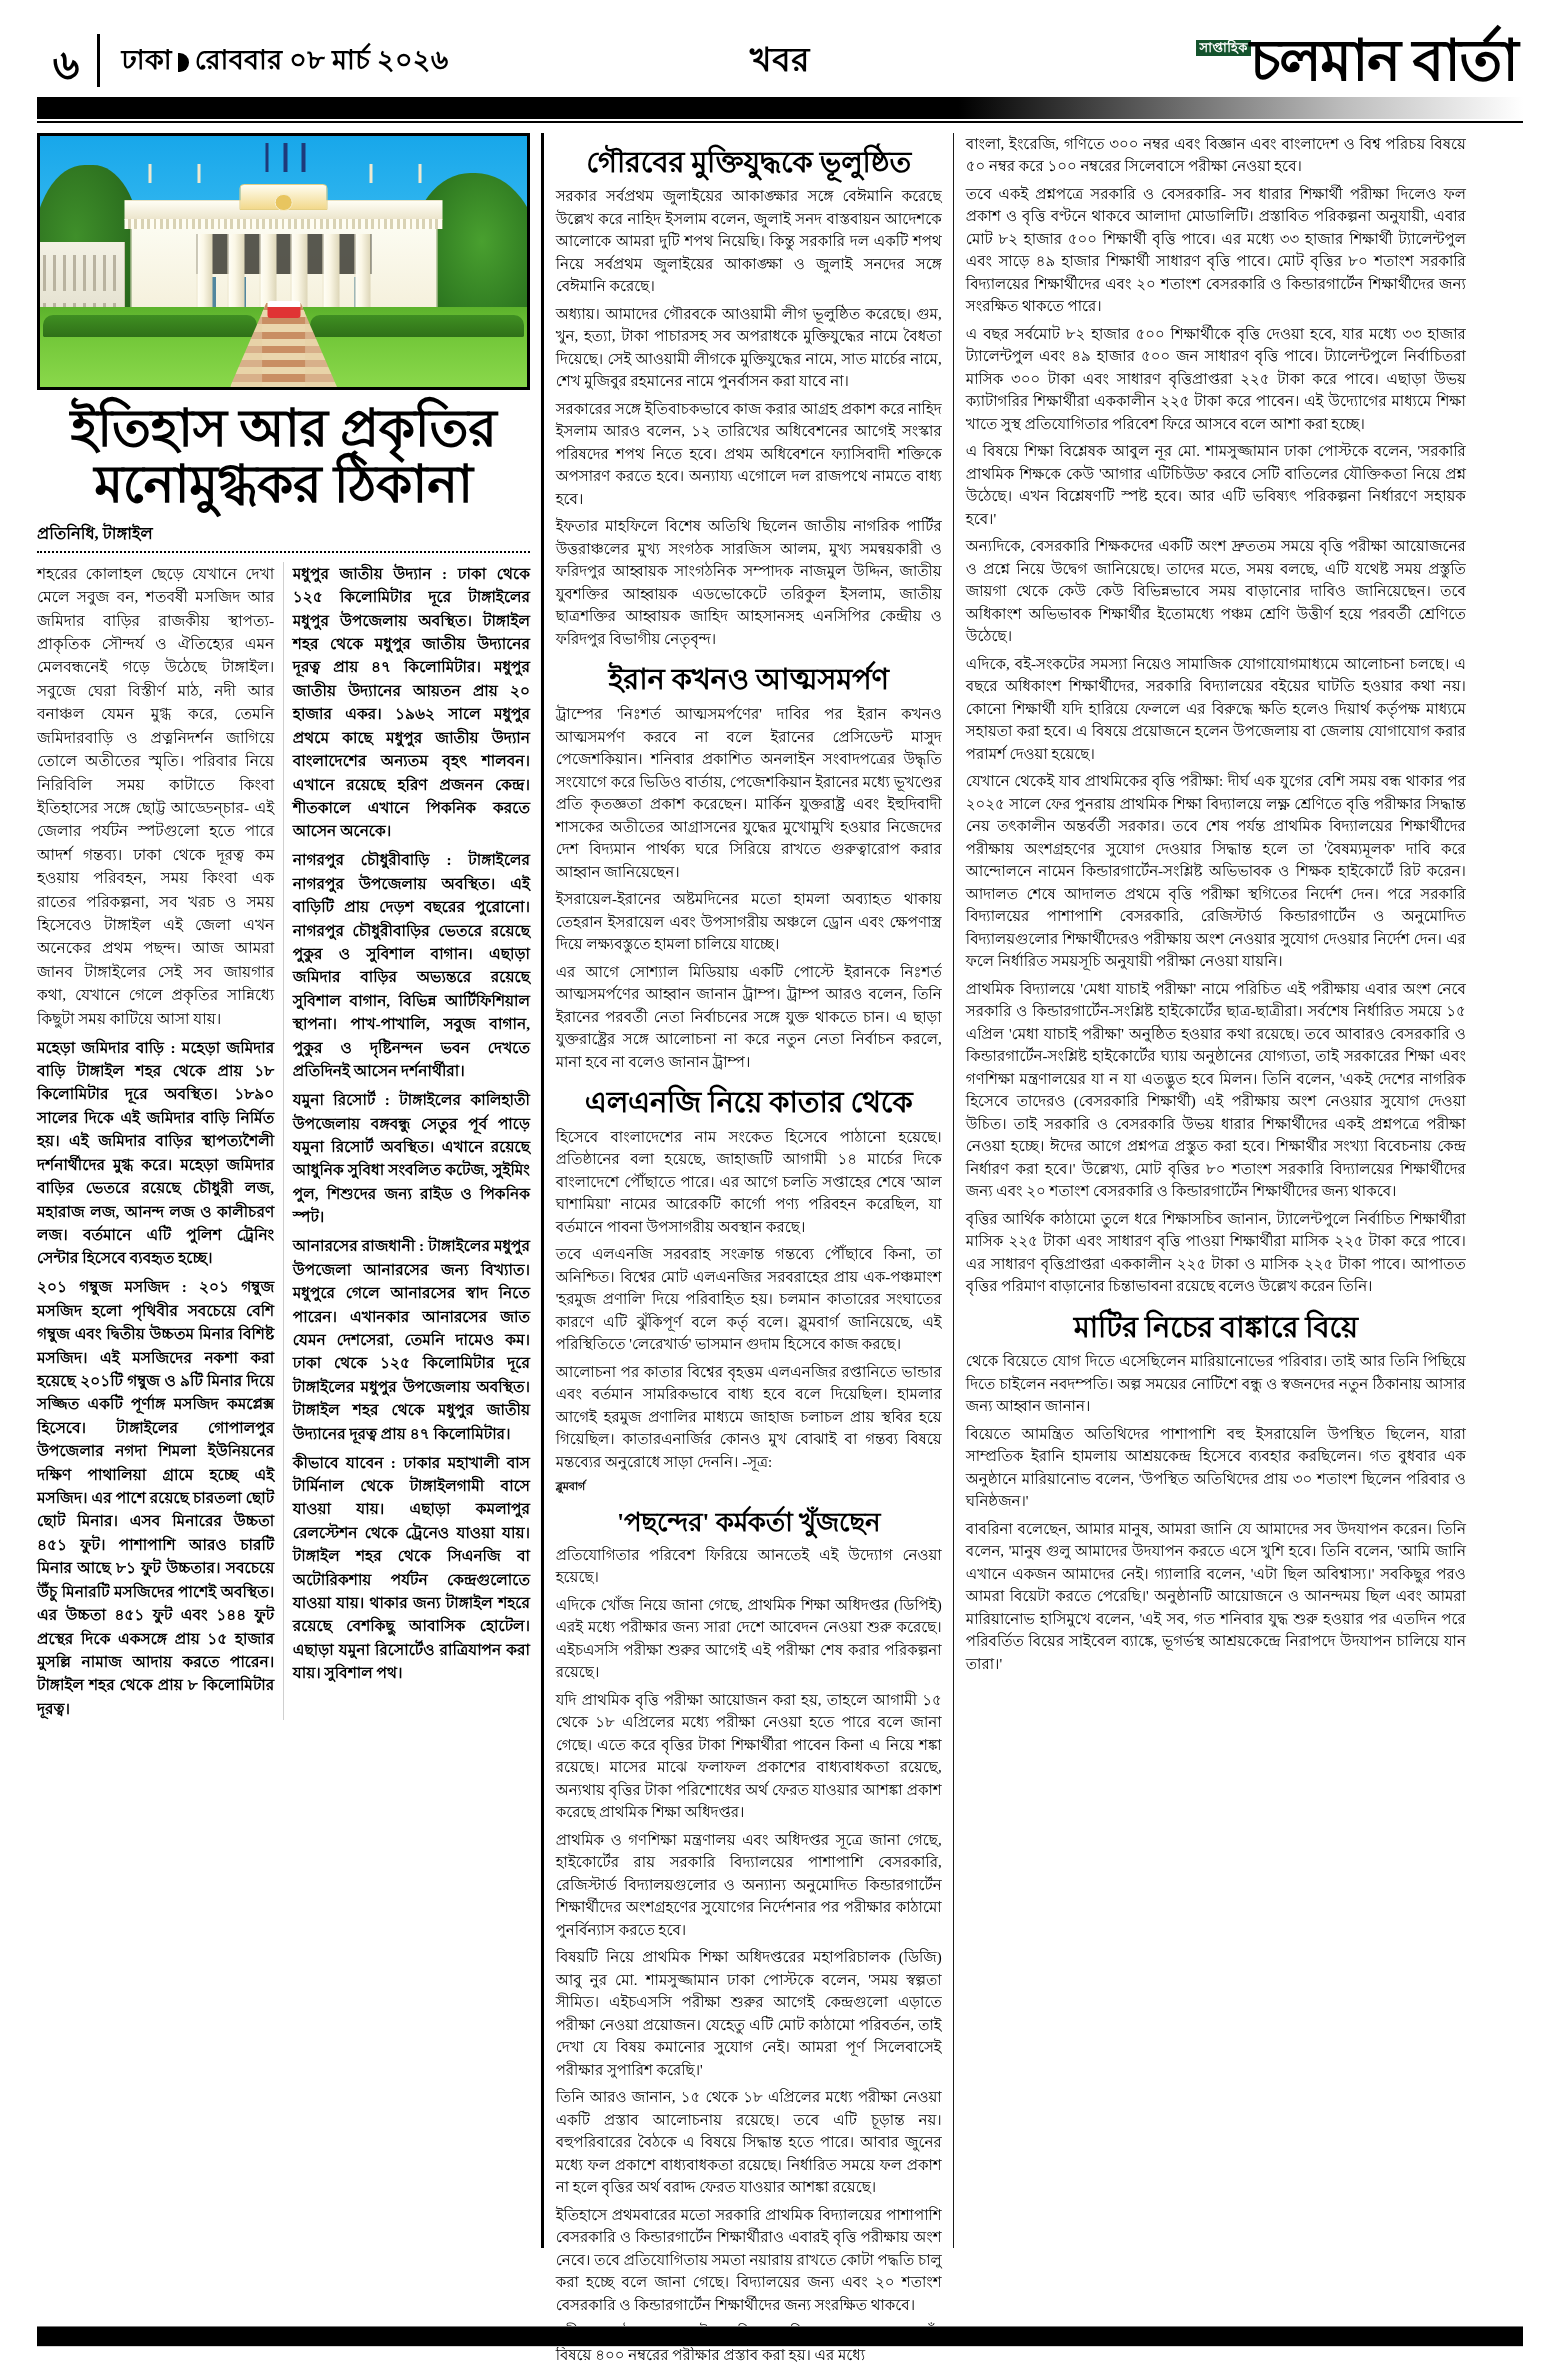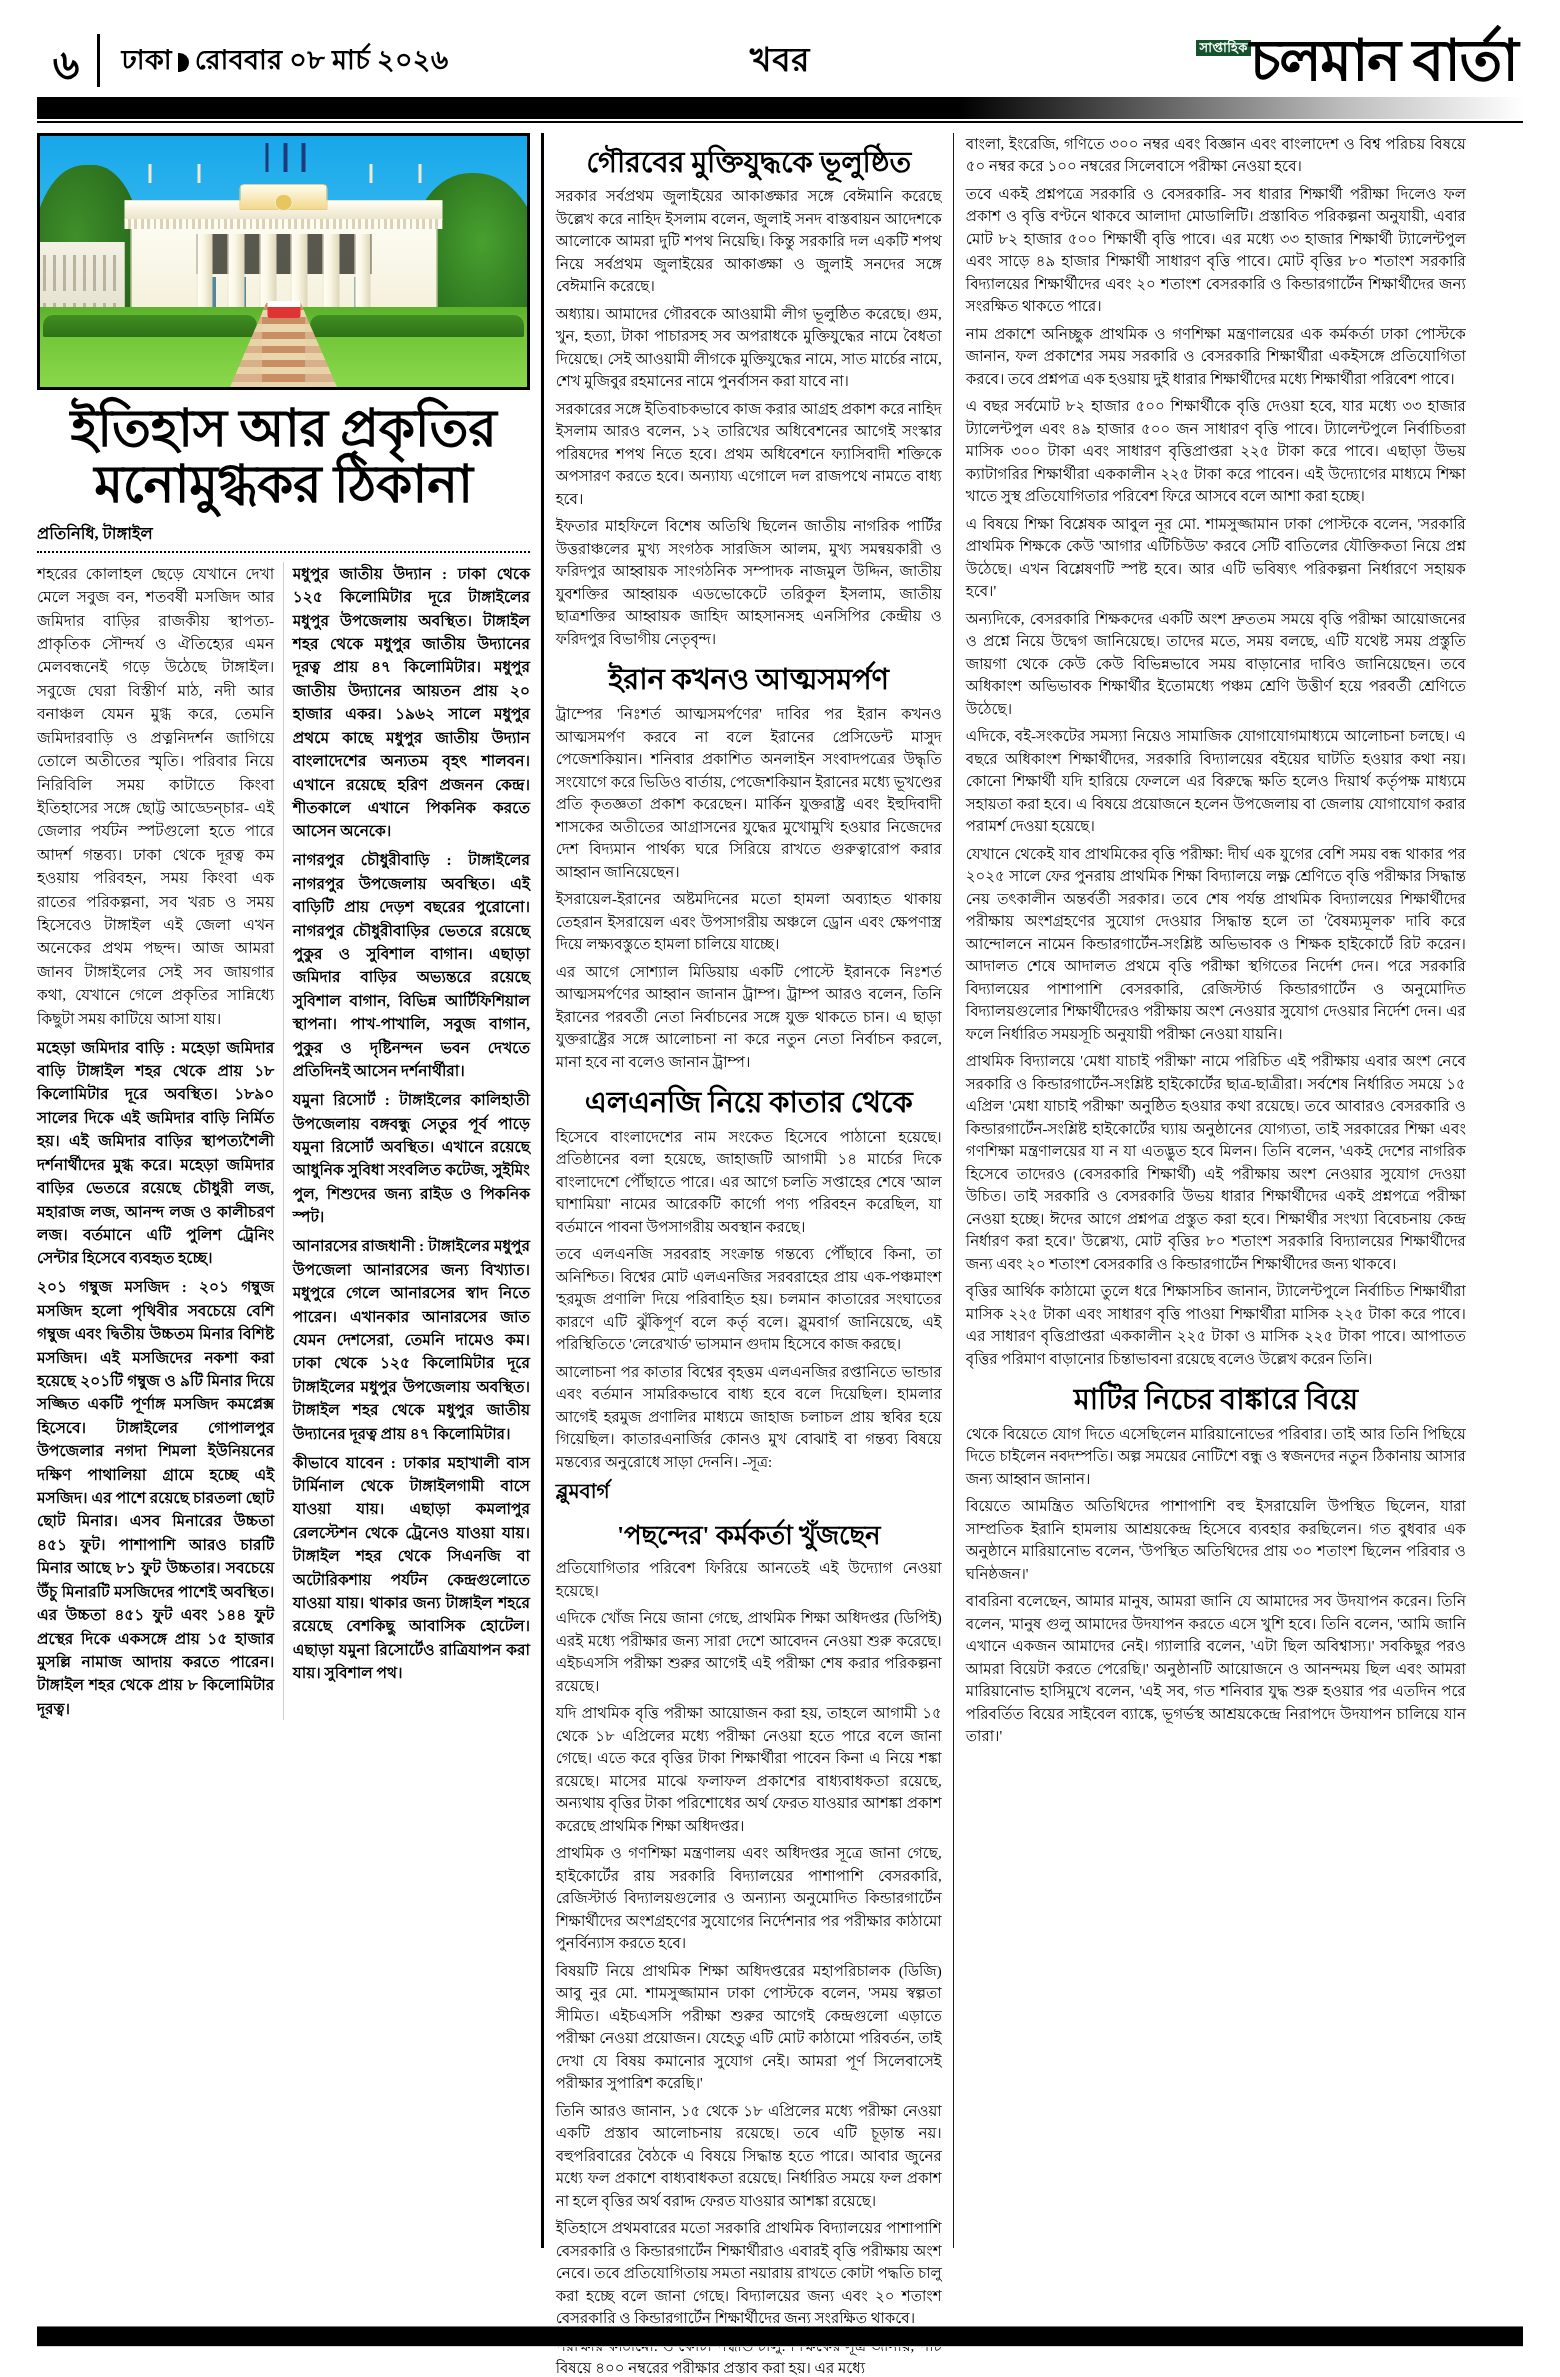--- a/index.html
+++ b/index.html
@@ -280,21 +280,21 @@
     margin:13px 0 7.1px;
     letter-spacing:-0.2px;
   }
   .art-head.small{font-size:26px;}
   .art-body{
     font-size:15px;
     line-height:1.5;
     text-align:justify;
   }
   .art-body p{margin:0 0 5px;}
-  .agency{font-size:20px;font-weight:700;margin:7.1px 0 0;font-family:Liberation Mono, monospace;}
+  .agency{font-size:11px;font-weight:700;margin:7.1px 0 0;}
 
   .right .art-body,.right .art-body p{font-size:15px;line-height:1.5;}
 
   
   .foot-bar{
     position:absolute;
     left:37px;right:37px;
     bottom:30px;
     height:18.6px;
     background:#000;
@@ -424,21 +424,20 @@
         <p>পরীক্ষার কাঠামো: ও কোটা পদ্ধতি চালু: শিক্ষকের সূত্র জানায়, পাঁচ বিষয়ে ৪০০ নম্বরের পরীক্ষার প্রস্তাব করা হয়। এর মধ্যে</p>
       </div>
     </div>
 
     <div class="colsep thin"></div>
 
     <div class="region right">
       <div class="art-body">
         <p>বাংলা, ইংরেজি, গণিতে ৩০০ নম্বর এবং বিজ্ঞান এবং বাংলাদেশ ও বিশ্ব পরিচয় বিষয়ে ৫০ নম্বর করে ১০০ নম্বরের সিলেবাসে পরীক্ষা নেওয়া হবে।</p>
         <p>তবে একই প্রশ্নপত্রে সরকারি ও বেসরকারি- সব ধারার শিক্ষার্থী পরীক্ষা দিলেও ফল প্রকাশ ও বৃত্তি বণ্টনে থাকবে আলাদা মোডালিটি। প্রস্তাবিত পরিকল্পনা অনুযায়ী, এবার মোট ৮২ হাজার ৫০০ শিক্ষার্থী বৃত্তি পাবে। এর মধ্যে ৩৩ হাজার শিক্ষার্থী ট্যালেন্টপুল এবং সাড়ে ৪৯ হাজার শিক্ষার্থী সাধারণ বৃত্তি পাবে। মোট বৃত্তির ৮০ শতাংশ সরকারি বিদ্যালয়ের শিক্ষার্থীদের এবং ২০ শতাংশ বেসরকারি ও কিন্ডারগার্টেন শিক্ষার্থীদের জন্য সংরক্ষিত থাকতে পারে।</p>
-        <p>নাম প্রকাশে অনিচ্ছুক প্রাথমিক ও গণশিক্ষা মন্ত্রণালয়ের এক কর্মকর্তা ঢাকা পোস্টকে জানান, ফল প্রকাশের সময় সরকারি ও বেসরকারি শিক্ষার্থীরা একইসঙ্গে প্রতিযোগিতা করবে। তবে প্রশ্নপত্র এক হওয়ায় দুই ধারার শিক্ষার্থীদের মধ্যে শিক্ষার্থীরা পরিবেশ পাবে।</p>
         <p>এ বছর সর্বমোট ৮২ হাজার ৫০০ শিক্ষার্থীকে বৃত্তি দেওয়া হবে, যার মধ্যে ৩৩ হাজার ট্যালেন্টপুল এবং ৪৯ হাজার ৫০০ জন সাধারণ বৃত্তি পাবে। ট্যালেন্টপুলে নির্বাচিতরা মাসিক ৩০০ টাকা এবং সাধারণ বৃত্তিপ্রাপ্তরা ২২৫ টাকা করে পাবে। এছাড়া উভয় ক্যাটাগরির শিক্ষার্থীরা এককালীন ২২৫ টাকা করে পাবেন। এই উদ্যোগের মাধ্যমে শিক্ষা খাতে সুস্থ প্রতিযোগিতার পরিবেশ ফিরে আসবে বলে আশা করা হচ্ছে।</p>
         <p>এ বিষয়ে শিক্ষা বিশ্লেষক আবুল নূর মো. শামসুজ্জামান ঢাকা পোস্টকে বলেন, 'সরকারি প্রাথমিক শিক্ষকে কেউ 'আগার এটিচিউড' করবে সেটি বাতিলের যৌক্তিকতা নিয়ে প্রশ্ন উঠেছে। এখন বিশ্লেষণটি স্পষ্ট হবে। আর এটি ভবিষ্যৎ পরিকল্পনা নির্ধারণে সহায়ক হবে।'</p>
         <p>অন্যদিকে, বেসরকারি শিক্ষকদের একটি অংশ দ্রুততম সময়ে বৃত্তি পরীক্ষা আয়োজনের ও প্রশ্নে নিয়ে উদ্বেগ জানিয়েছে। তাদের মতে, সময় বলছে, এটি যথেষ্ট সময় প্রস্তুতি জায়গা থেকে কেউ কেউ বিভিন্নভাবে সময় বাড়ানোর দাবিও জানিয়েছেন। তবে অধিকাংশ অভিভাবক শিক্ষার্থীর ইতোমধ্যে পঞ্চম শ্রেণি উত্তীর্ণ হয়ে পরবর্তী শ্রেণিতে উঠেছে।</p>
         <p>এদিকে, বই-সংকটের সমস্যা নিয়েও সামাজিক যোগাযোগমাধ্যমে আলোচনা চলছে। এ বছরে অধিকাংশ শিক্ষার্থীদের, সরকারি বিদ্যালয়ের বইয়ের ঘাটতি হওয়ার কথা নয়। কোনো শিক্ষার্থী যদি হারিয়ে ফেললে এর বিরুদ্ধে ক্ষতি হলেও দিয়ার্থ কর্তৃপক্ষ মাধ্যমে সহায়তা করা হবে। এ বিষয়ে প্রয়োজনে হলেন উপজেলায় বা জেলায় যোগাযোগ করার পরামর্শ দেওয়া হয়েছে।</p>
         <p>যেখানে থেকেই যাব প্রাথমিকের বৃত্তি পরীক্ষা: দীর্ঘ এক যুগের বেশি সময় বন্ধ থাকার পর ২০২৫ সালে ফের পুনরায় প্রাথমিক শিক্ষা বিদ্যালয়ে লক্ষ্ণ শ্রেণিতে বৃত্তি পরীক্ষার সিদ্ধান্ত নেয় তৎকালীন অন্তর্বর্তী সরকার। তবে শেষ পর্যন্ত প্রাথমিক বিদ্যালয়ের শিক্ষার্থীদের পরীক্ষায় অংশগ্রহণের সুযোগ দেওয়ার সিদ্ধান্ত হলে তা 'বৈষম্যমূলক' দাবি করে আন্দোলনে নামেন কিন্ডারগার্টেন-সংশ্লিষ্ট অভিভাবক ও শিক্ষক হাইকোর্টে রিট করেন। আদালত শেষে আদালত প্রথমে বৃত্তি পরীক্ষা স্থগিতের নির্দেশ দেন। পরে সরকারি বিদ্যালয়ের পাশাপাশি বেসরকারি, রেজিস্টার্ড কিন্ডারগার্টেন ও অনুমোদিত বিদ্যালয়গুলোর শিক্ষার্থীদেরও পরীক্ষায় অংশ নেওয়ার সুযোগ দেওয়ার নির্দেশ দেন। এর ফলে নির্ধারিত সময়সূচি অনুযায়ী পরীক্ষা নেওয়া যায়নি।</p>
         <p>প্রাথমিক বিদ্যালয়ে 'মেধা যাচাই পরীক্ষা' নামে পরিচিত এই পরীক্ষায় এবার অংশ নেবে সরকারি ও কিন্ডারগার্টেন-সংশ্লিষ্ট হাইকোর্টের ছাত্র-ছাত্রীরা। সর্বশেষ নির্ধারিত সময়ে ১৫ এপ্রিল 'মেধা যাচাই পরীক্ষা' অনুষ্ঠিত হওয়ার কথা রয়েছে। তবে আবারও বেসরকারি ও কিন্ডারগার্টেন-সংশ্লিষ্ট হাইকোর্টের ঘ্যায় অনুষ্ঠানের যোগ্যতা, তাই সরকারের শিক্ষা এবং গণশিক্ষা মন্ত্রণালয়ের যা ন যা এতদ্ভুত হবে মিলন। তিনি বলেন, 'একই দেশের নাগরিক হিসেবে তাদেরও (বেসরকারি শিক্ষার্থী) এই পরীক্ষায় অংশ নেওয়ার সুযোগ দেওয়া উচিত। তাই সরকারি ও বেসরকারি উভয় ধারার শিক্ষার্থীদের একই প্রশ্নপত্রে পরীক্ষা নেওয়া হচ্ছে। ঈদের আগে প্রশ্নপত্র প্রস্তুত করা হবে। শিক্ষার্থীর সংখ্যা বিবেচনায় কেন্দ্র নির্ধারণ করা হবে।' উল্লেখ্য, মোট বৃত্তির ৮০ শতাংশ সরকারি বিদ্যালয়ের শিক্ষার্থীদের জন্য এবং ২০ শতাংশ বেসরকারি ও কিন্ডারগার্টেন শিক্ষার্থীদের জন্য থাকবে।</p>
         <p>বৃত্তির আর্থিক কাঠামো তুলে ধরে শিক্ষাসচিব জানান, ট্যালেন্টপুলে নির্বাচিত শিক্ষার্থীরা মাসিক ২২৫ টাকা এবং সাধারণ বৃত্তি পাওয়া শিক্ষার্থীরা মাসিক ২২৫ টাকা করে পাবে। এর সাধারণ বৃত্তিপ্রাপ্তরা এককালীন ২২৫ টাকা ও মাসিক ২২৫ টাকা পাবে। আপাতত বৃত্তির পরিমাণ বাড়ানোর চিন্তাভাবনা রয়েছে বলেও উল্লেখ করেন তিনি।</p>
       </div>
 
       <h2 class="art-head">মাটির নিচের বাঙ্কারে বিয়ে</h2>

